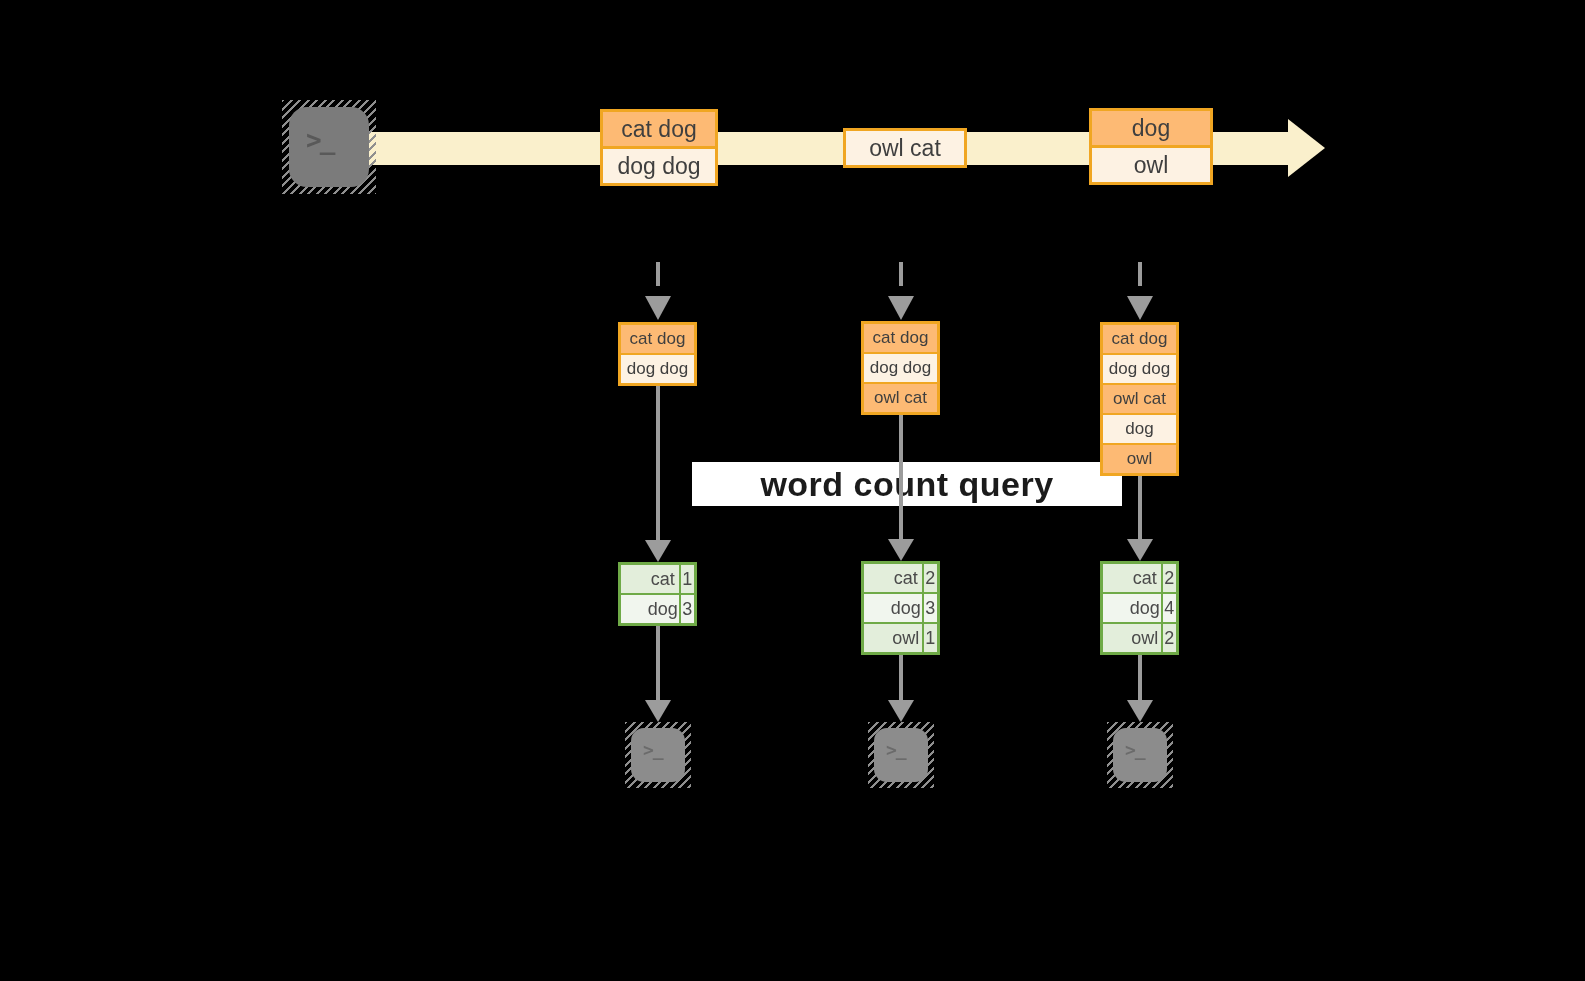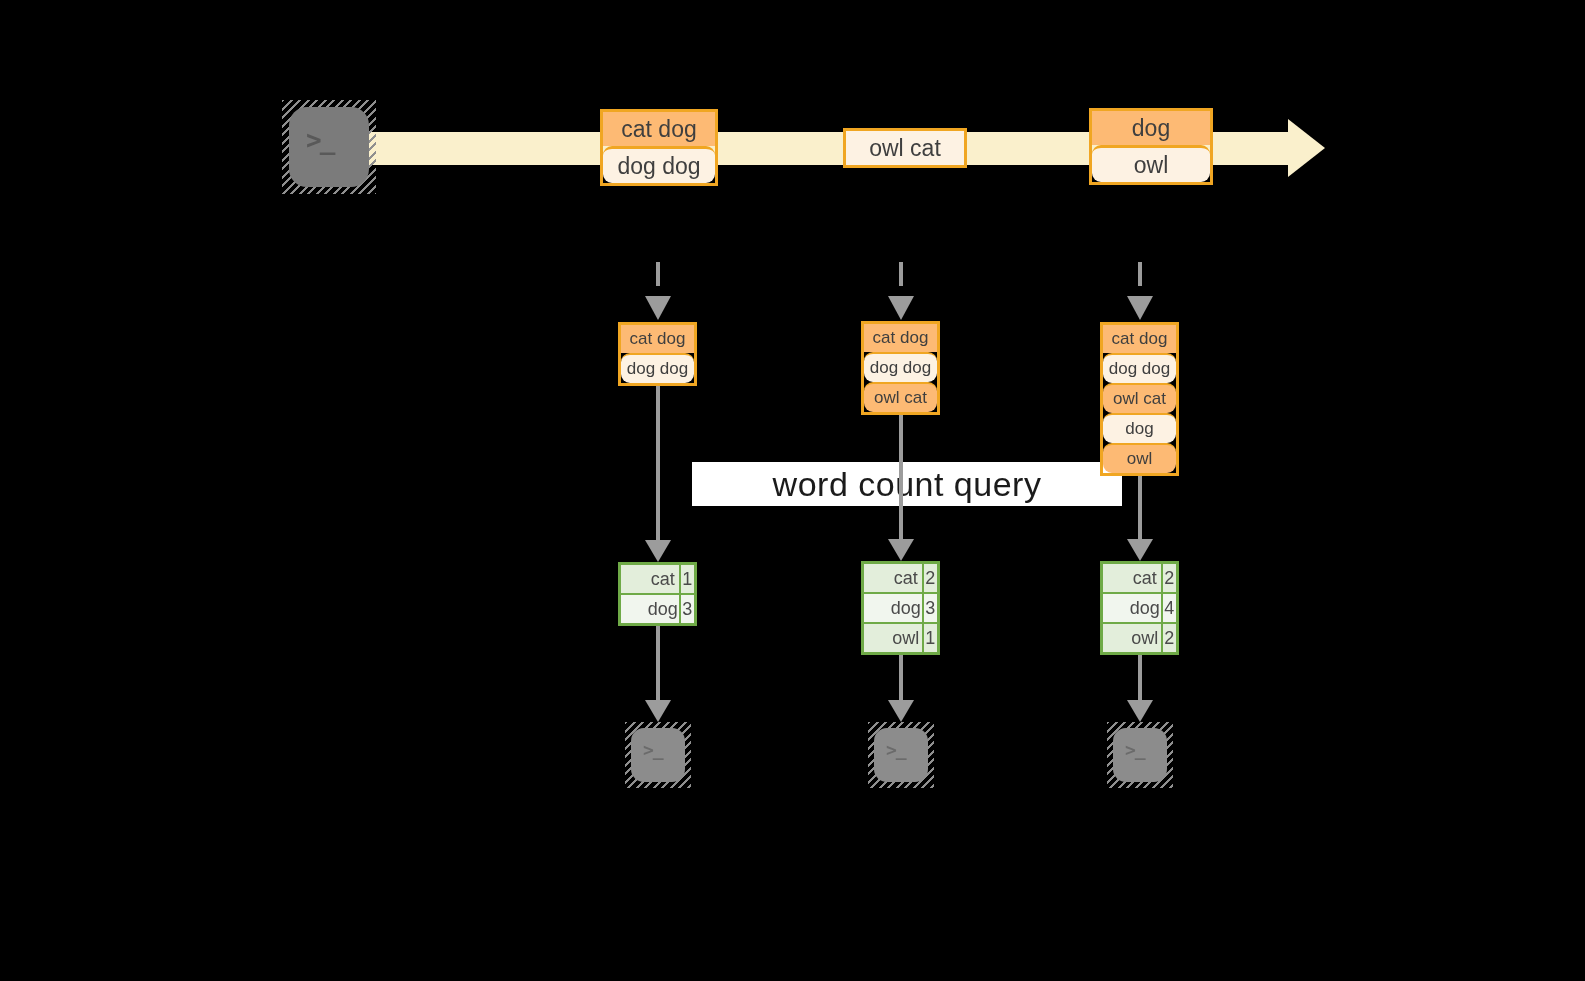--- a/index.html
+++ b/index.html
@@ -16,21 +16,21 @@
   .term-lg{left:282px;top:100px;width:94px;height:94px;}
   .term-body{position:absolute;inset:7px;background:#7b7b7b;border-radius:18px;}
   .term-glyph{position:absolute;left:17px;top:18px;font-family:"DejaVu Sans Mono","Liberation Mono",monospace;
     font-weight:bold;font-size:26px;color:#595959;letter-spacing:-2px;}
   .term-sm{width:66px;height:66px;top:722px;}
   .term-sm .term-body{inset:6px;background:#8c8c8c;border-radius:13px;}
   .term-sm .term-glyph{left:12px;top:11px;font-size:18px;color:#6b6b6b;letter-spacing:-1px;}
   
   .obox{position:absolute;border:3px solid #f0a622;z-index:3;}
   .ocell{display:flex;align-items:center;justify-content:center;color:#3f3f3f;}
-  .obox .ocell + .ocell{border-top:3px solid #f0a622;border-radius:9px;}
+  .obox .ocell + .ocell{border-top:3px solid #f0a622;}
   .ebox .ocell{height:34px;font-size:23px;}
   .sbox .ocell{height:28px;font-size:17px;}
   .sbox .ocell + .ocell{border-top:2px solid #f0a622;}
   .fill-dk{background:#fdba74;}
   .fill-lt{background:#fdf2e3;}
   
   .gtable{position:absolute;border:3px solid #6faa47;z-index:3;width:73px;}
   .grow{display:flex;height:28px;}
   .grow + .grow{border-top:2px solid #6faa47;}
   .gword{width:56px;display:flex;align-items:center;justify-content:center;font-size:18px;color:#4a4a4a;padding-left:26px;}
@@ -39,21 +39,21 @@
   .grow-lt > div{background:#f1f6ee;}
   
   .dash{position:absolute;width:4px;height:24px;background:#9c9c9c;z-index:2;}
   .shaft{position:absolute;width:4px;background:#9c9c9c;z-index:2;}
   .head{position:absolute;width:0;height:0;z-index:2;
     border-left:13px solid transparent;border-right:13px solid transparent;border-top:22px solid #9c9c9c;}
   .dhead{border-top-width:24px;}
   
   .query-band{position:absolute;left:692px;top:462px;width:430px;height:44px;background:#ffffff;z-index:1;
     display:flex;align-items:center;justify-content:center;}
-  .query-band span{font-size:34px;font-weight:400;color:#1b1b1b;letter-spacing:0.5px;}
+  .query-band span{font-size:34px;font-weight:700;color:#1b1b1b;letter-spacing:0.5px;}
 </style>
 </head>
 <body>
 
 <div class="canvas">
 
   <div class="stream-band"></div>
   <div class="stream-head"></div>
 
   <div class="term term-lg">

